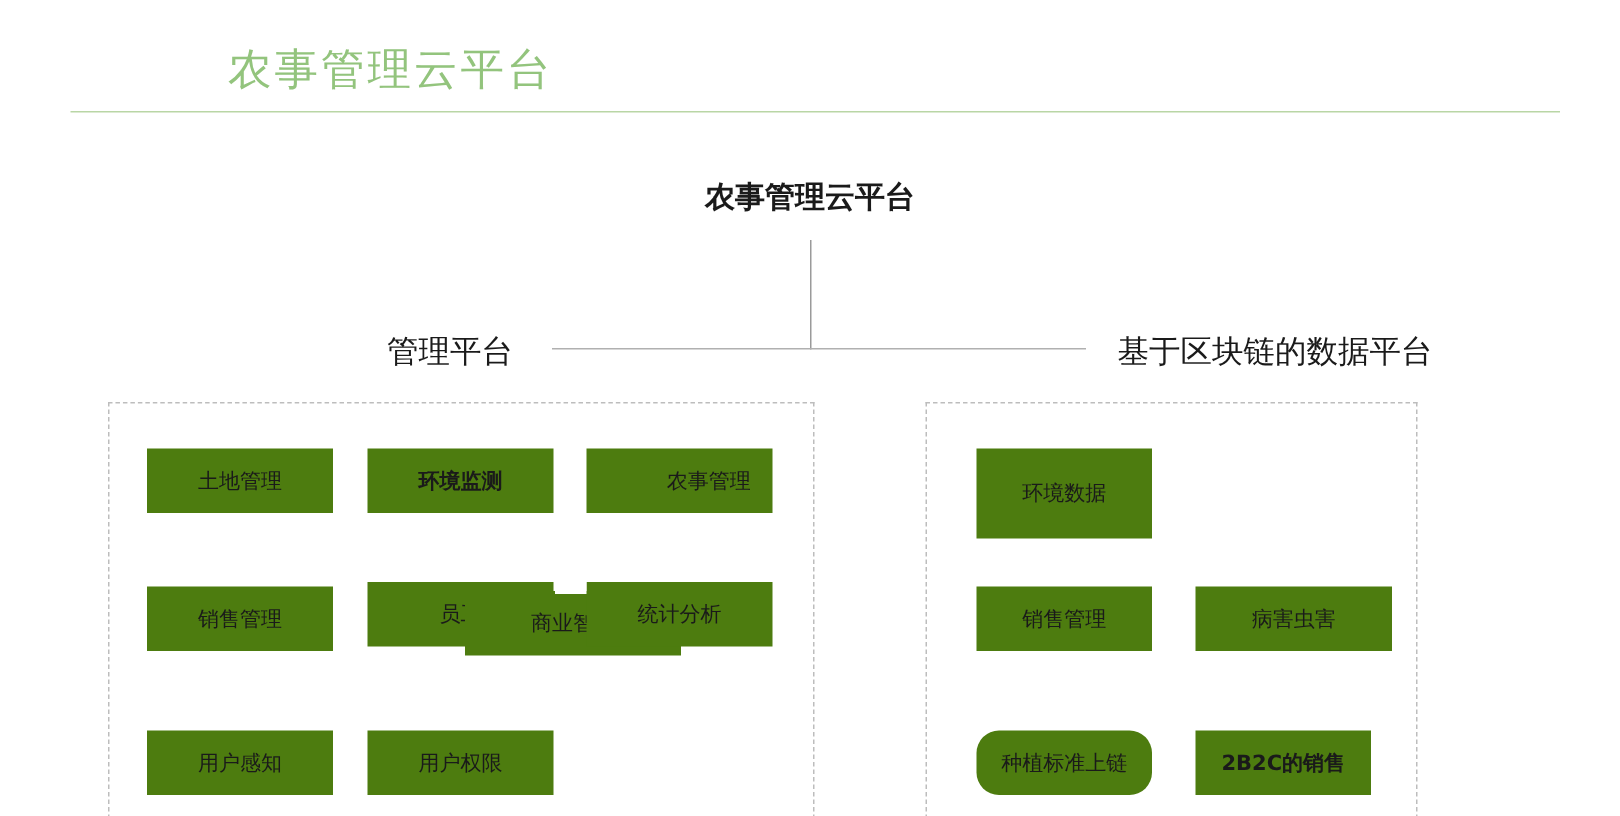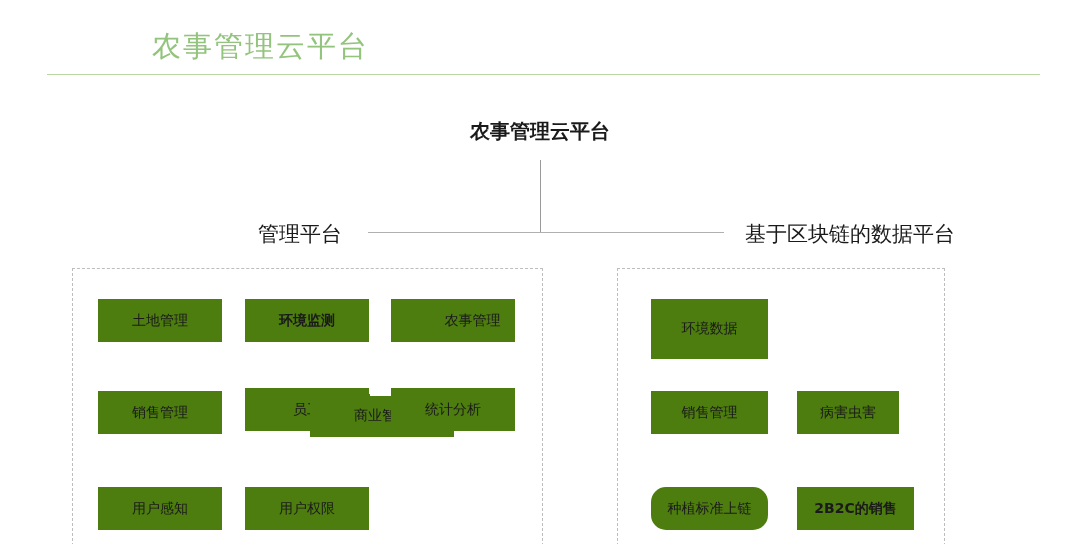--- a/index.html
+++ b/index.html
@@ -147,18 +147,18 @@
   <div class="notch" style="left:370px; top:386px; width:21px; height:10px;"></div>
 
   <div class="leaf" style="left:98px;  top:487px; width:124px; height:43px;">用户感知</div>
   <div class="leaf" style="left:245px; top:487px; width:124px; height:43px;">用户权限</div>
 
   <div class="panel panel-right"></div>
 
   <div class="leaf" style="left:651px; top:299px; width:117px; height:60px;">环境数据</div>
 
   <div class="leaf" style="left:651px; top:391px; width:117px; height:43px;">销售管理</div>
-  <div class="leaf" style="left:797px; top:391px; width:102px; height:43px;text-align:center;">病害虫害</div>
+  <div class="leaf" style="left:797px; top:391px; width:131px; height:43px;text-align:center;">病害虫害</div>
 
   <div class="leaf" style="left:651px; top:487px; width:117px; height:43px;border-radius:15px;">种植标准上链</div>
   <div class="leaf sans" style="left:797px; top:487px; width:117px; height:43px;">2B2C的销售</div>
 
 </div>
 
 </body></html>

